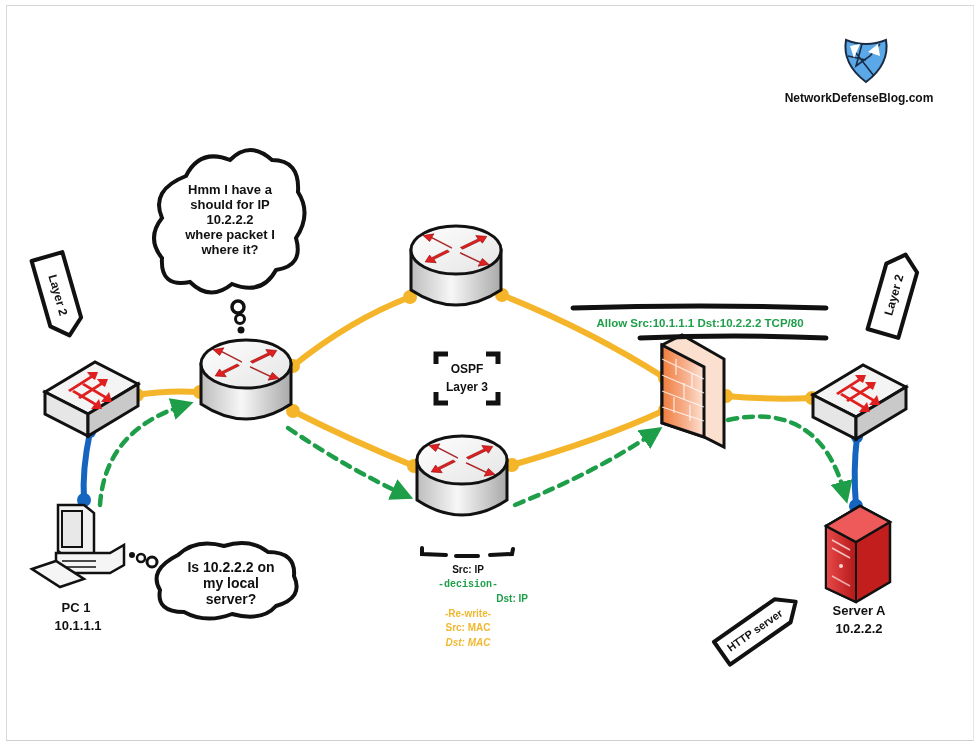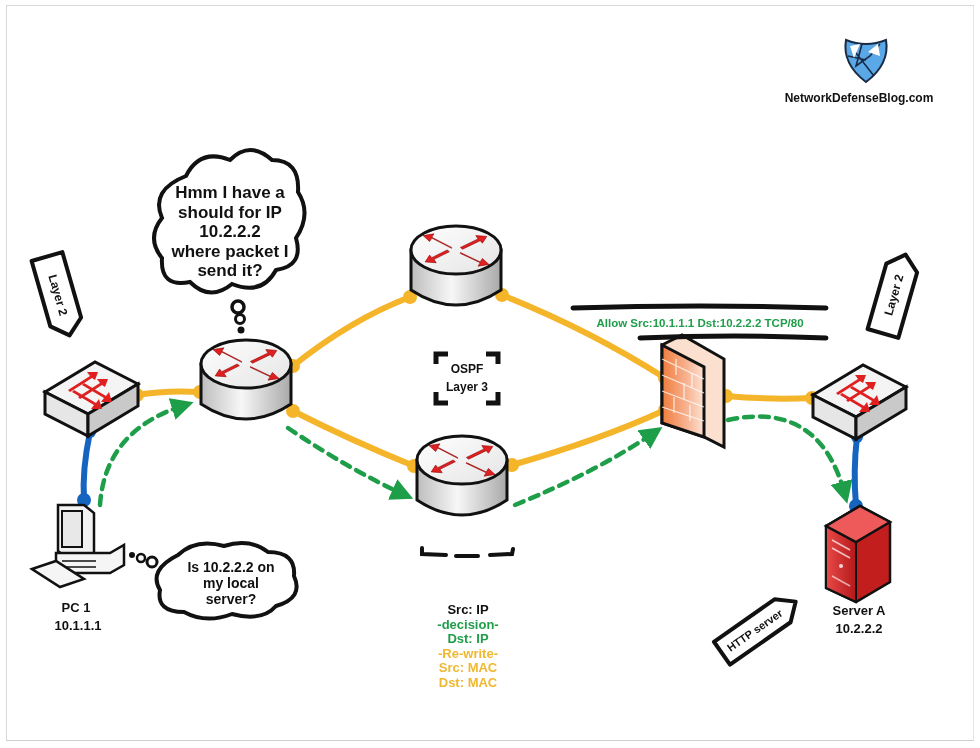--- a/index.html
+++ b/index.html
@@ -206,34 +206,34 @@
   </g>
   <text class="lbl" x="859" y="615" font-size="13" text-anchor="middle" fill="#111">Server A</text>
   <text class="lbl" x="859" y="633" font-size="13" text-anchor="middle" fill="#111">10.2.2.2</text>
 
   <g transform="translate(758,628) rotate(-35)">
     <path d="M-44,-14 L30,-14 L46,0 L30,14 L-44,14 z" fill="#fff" stroke="#111" stroke-width="4" stroke-linejoin="round"></path>
     <text class="lbl" x="-4" y="4" font-size="11" text-anchor="middle" fill="#111">HTTP server</text>
   </g>
 </svg>
 
-<div class="txt" style="left:168px; top:183px; width:124px; font-size:17px; color:#111;">
+<div class="txt" style="left:168px; top:183px; width:124px; font-size:13px; color:#111;">
   <div>Hmm I have a</div>
   <div>should for IP</div>
   <div>10.2.2.2</div>
   <div>where packet I</div>
-  <div>send it?</div>
+  <div>where it?</div>
 </div>
 
 <div class="txt" style="left:170px; top:559px; width:122px; font-size:14px; color:#111;">
   <div>Is 10.2.2.2 on</div>
   <div>my local</div>
   <div>server?</div>
 </div>
 
-<div class="txt" style="left:408px; top:563px; width:120px; font-size:13px; line-height:14.5px;margin-top:40px;">
+<div class="txt" style="left:408px; top:563px; width:120px; font-size:10px; line-height:14.5px;">
   <div style="color:#111;">Src: IP</div>
-  <div style="color:#1f9e4a;">-decision-</div>
-  <div style="color:#1f9e4a;">Dst: IP</div>
+  <div style="color:#1f9e4a;font-family:Liberation Mono, monospace;">-decision-</div>
+  <div style="color:#1f9e4a;text-align:right;">Dst: IP</div>
   <div style="color:#f0b830;">-Re-write-</div>
   <div style="color:#f0b830;">Src: MAC</div>
-  <div style="color:#f0b830;">Dst: MAC</div>
+  <div style="color:#f0b830;font-style:italic;">Dst: MAC</div>
 </div>
 
 </body></html>

